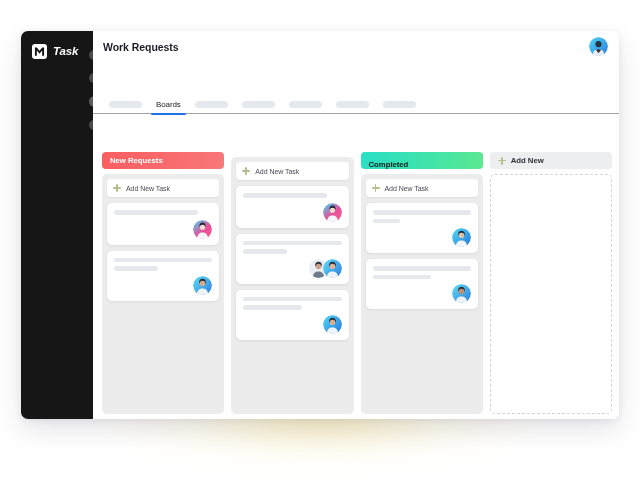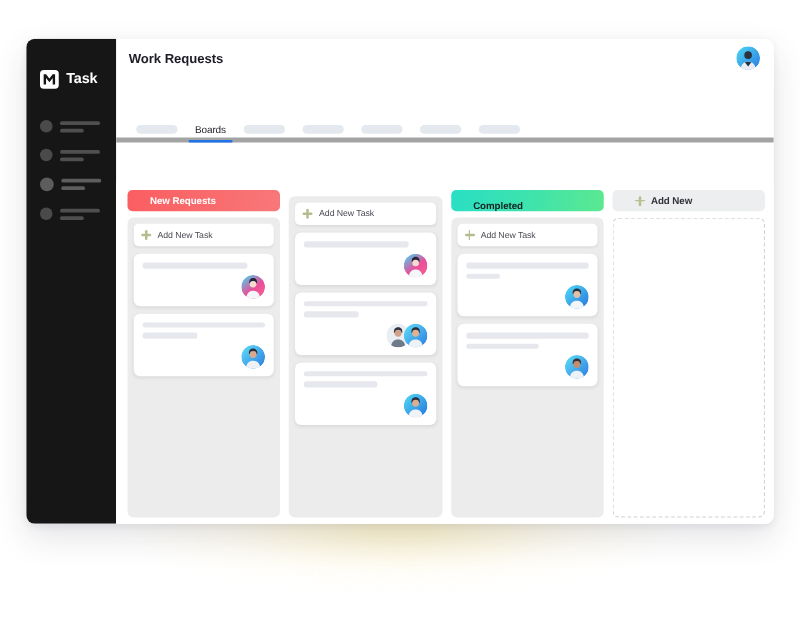--- a/index.html
+++ b/index.html
@@ -41,23 +41,24 @@
     overflow: hidden;
     display: flex;
   }
 
   
   .sidebar {
     width: 72px;
     flex: 0 0 72px;
     background: #161616;
     display: flex;
-    flex-direction: column;
+    flex-direction: row;
     align-items: stretch;
-    padding-top: 12px;
+    padding-top: 0;
+    font-style: italic;
   }
 
   .brand {
     height: 28px;
     display: flex;
     align-items: center;
     gap: 6px;
     padding-left: 11px;
     margin-top: 6px;
   }
@@ -158,24 +159,24 @@
   }
   .avatar svg { display: block; }
 
   .topbar-avatar { width: 19px; height: 19px; }
 
   
   .tabbar {
     height: 20px;
     flex: 0 0 20px;
     display: flex;
-    align-items: flex-start;
+    align-items: flex-end;
     gap: 0;
     padding-left: 9px;
-    border-bottom: 4px solid #a3a3a3;
+    border-bottom: 1px solid #a3a3a3;
     position: relative;
   }
 
   .tab {
     height: 18px;
     display: flex;
     align-items: center;
     justify-content: center;
     position: relative;
     padding: 0 7px;
@@ -222,21 +223,21 @@
     display: flex;
     flex-direction: column;
   }
 
   .col-header {
     height: 17px;
     flex: 0 0 17px;
     border-radius: 4px;
     display: flex;
     align-items: center;
-    padding-left: 18px;
+    padding-left: 8px;
     font-size: 7.8px;
     font-weight: bold;
     letter-spacing: -0.05px;
   }
 
   .col-header.red {
     background: linear-gradient(100deg, #fb5e61 0%, #f96b6d 55%, #f8787a 100%);
     color: #ffffff;
   }
   .col-header.blue {

